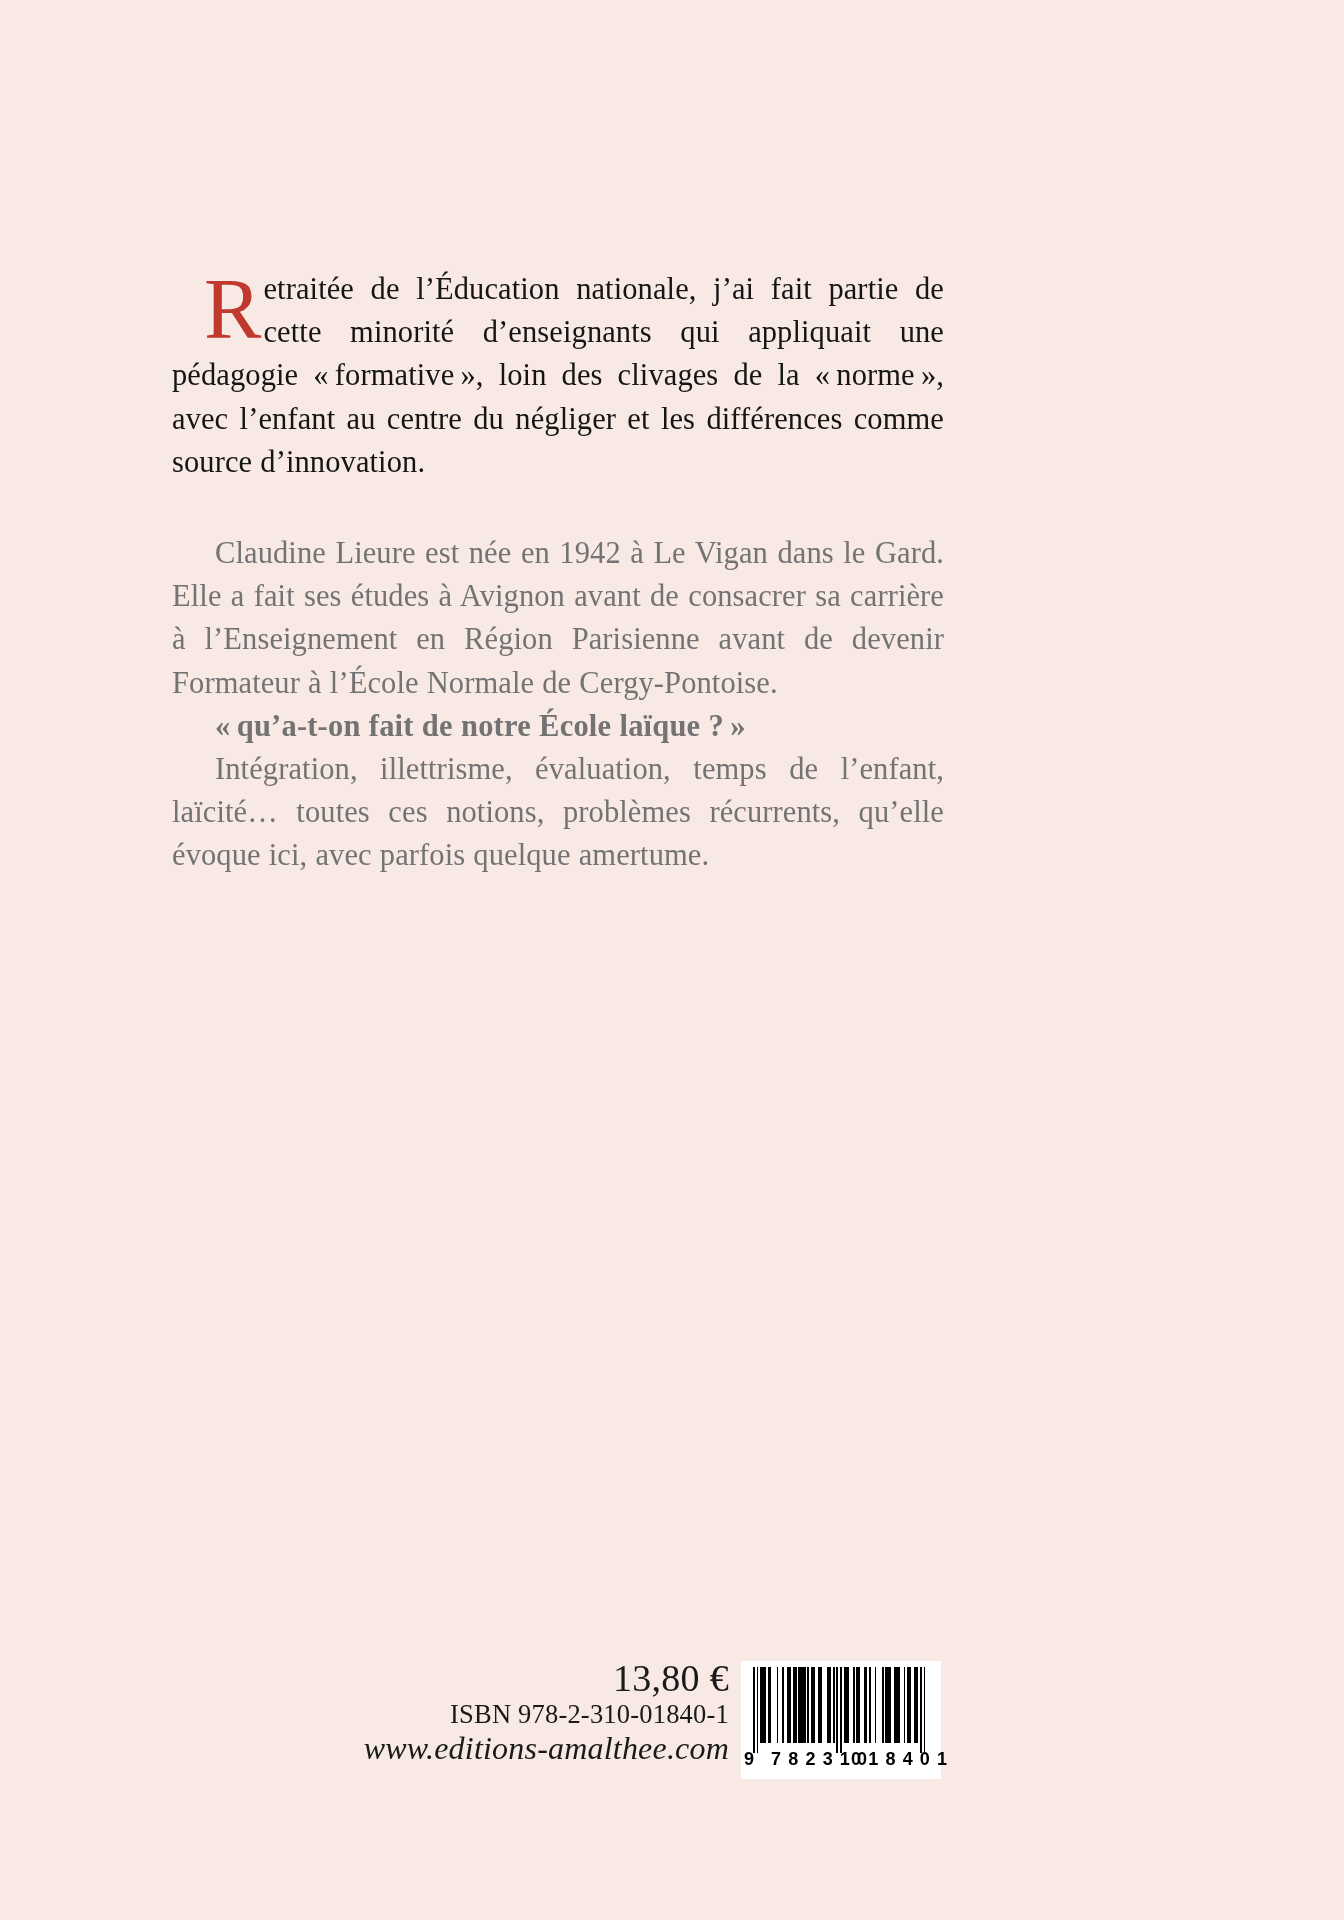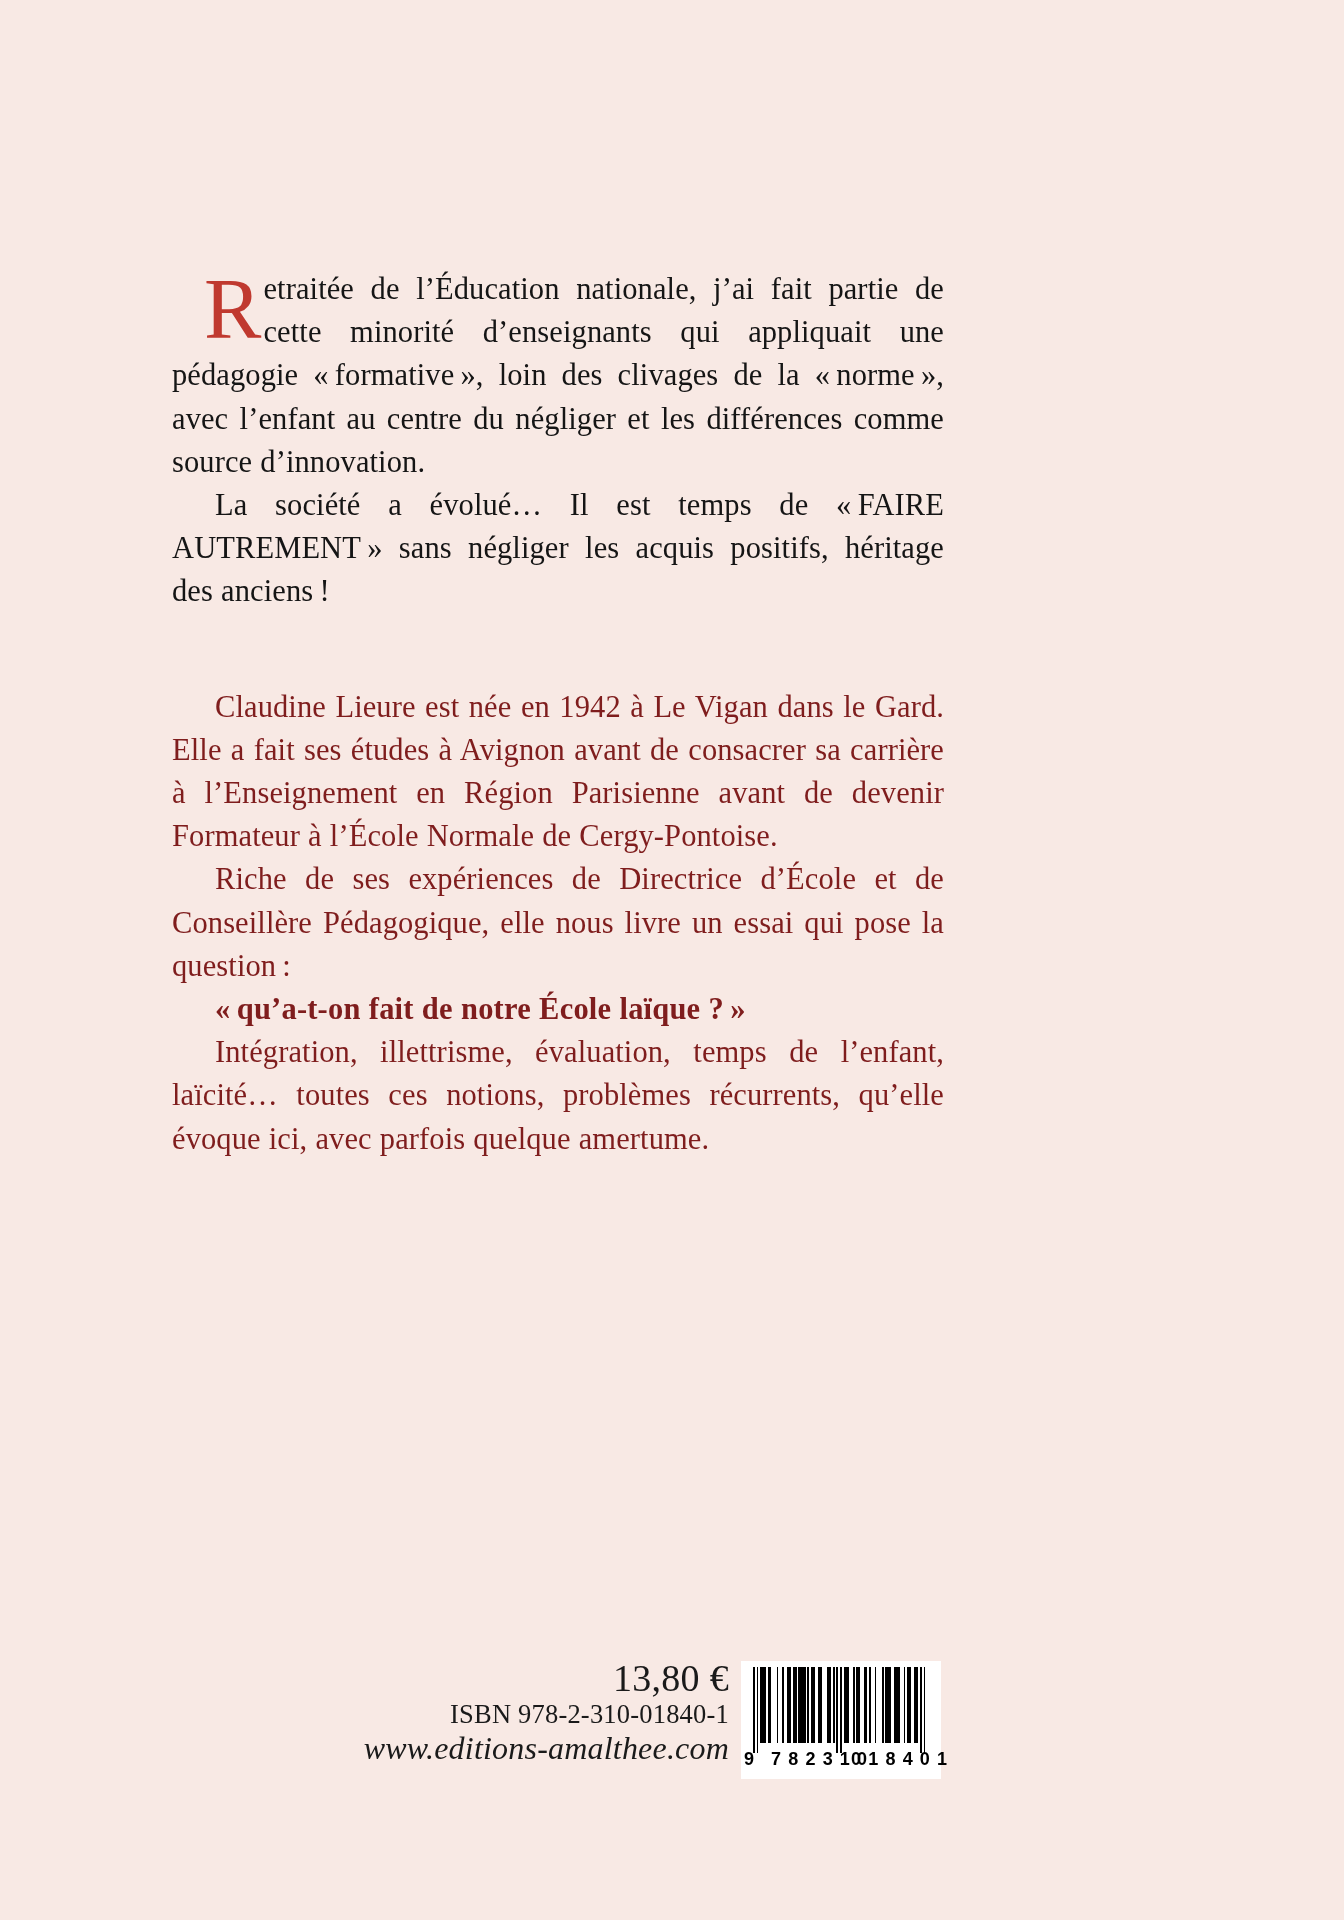--- a/index.html
+++ b/index.html
@@ -55,22 +55,22 @@
     float: left;
     color: #c0392f;
     font-size: 86px;
     line-height: 60px;
     font-family: "Liberation Serif", "DejaVu Serif", serif;
     padding: 11px 1px 0 32px;
     margin-right: 1px;
   }
 
   .bio {
-    color: #7f1d1d;
-    margin-top: 72px;
+    color: #737373;
+    margin-top: 48px;
   }
   .bio p {
     text-indent: 43px;
   }
   .bio .quoteline {
     text-indent: 43px;
     font-weight: bold;
     text-align: left;
     letter-spacing: 0.2px;
   }
@@ -162,26 +162,24 @@
 </style>
 </head>
 <body>
 
 <div class="page">
 
   <div class="content">
 
     <div class="blurb">
       <p class="dropcap-para"><span class="dropcap">R</span><span>etraitée de l’Éducation nationale, j’ai fait partie de cette minorité d’enseignants qui appliquait une pédagogie « formative », loin des clivages de la « norme », avec l’enfant au centre du négliger et les différences comme source d’innovation.</span></p>
-      <p>La société a évolué… Il est temps de « FAIRE AUTREMENT » sans négliger les acquis positifs, héritage des anciens !</p>
     </div>
 
     <div class="bio">
       <p>Claudine Lieure est née en 1942 à Le Vigan dans le Gard. Elle a fait ses études à Avignon avant de consacrer sa carrière à l’Enseignement en Région Parisienne avant de devenir Formateur à l’École Normale de Cergy-Pontoise.</p>
-      <p>Riche de ses expériences de Directrice d’École et de Conseillère Pédagogique, elle nous livre un essai qui pose la question :</p>
       <p class="quoteline">« qu’a-t-on fait de notre École laïque ? »</p>
       <p>Intégration, illettrisme, évaluation, temps de l’enfant, laïcité… toutes ces notions, problèmes récurrents, qu’elle évoque ici, avec parfois quelque amertume.</p>
     </div>
 
   </div>
 
   <div class="footer">
 
     <div class="imprint">
       <div class="price">13,80 €</div>

